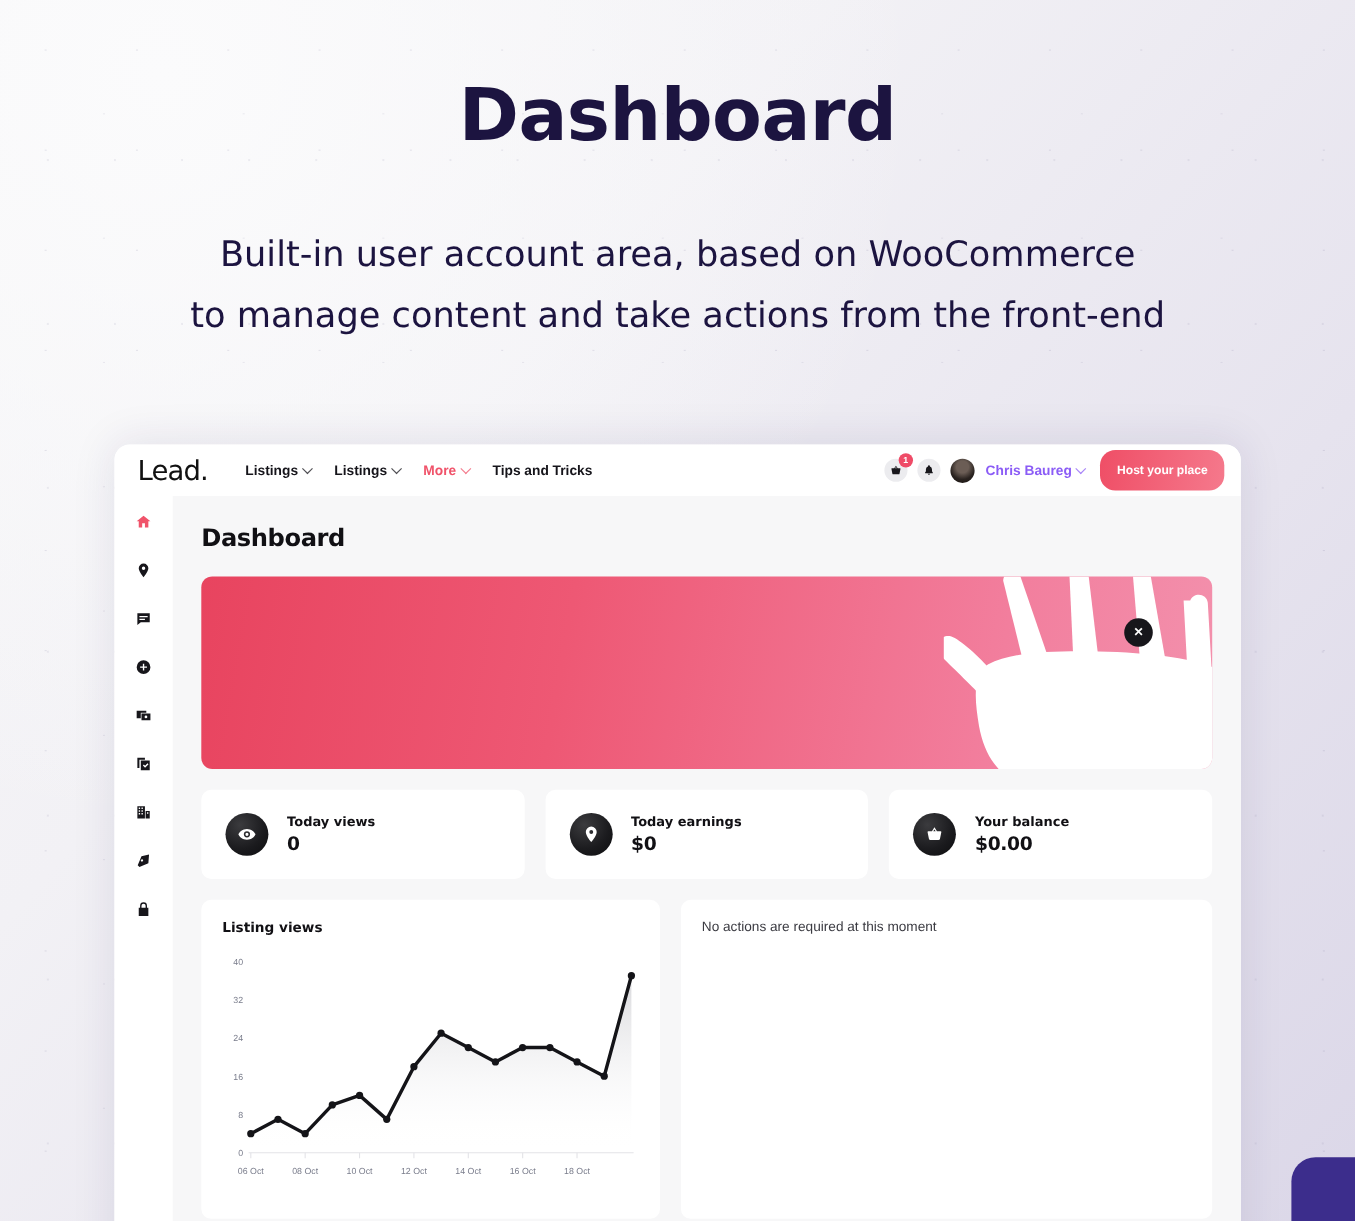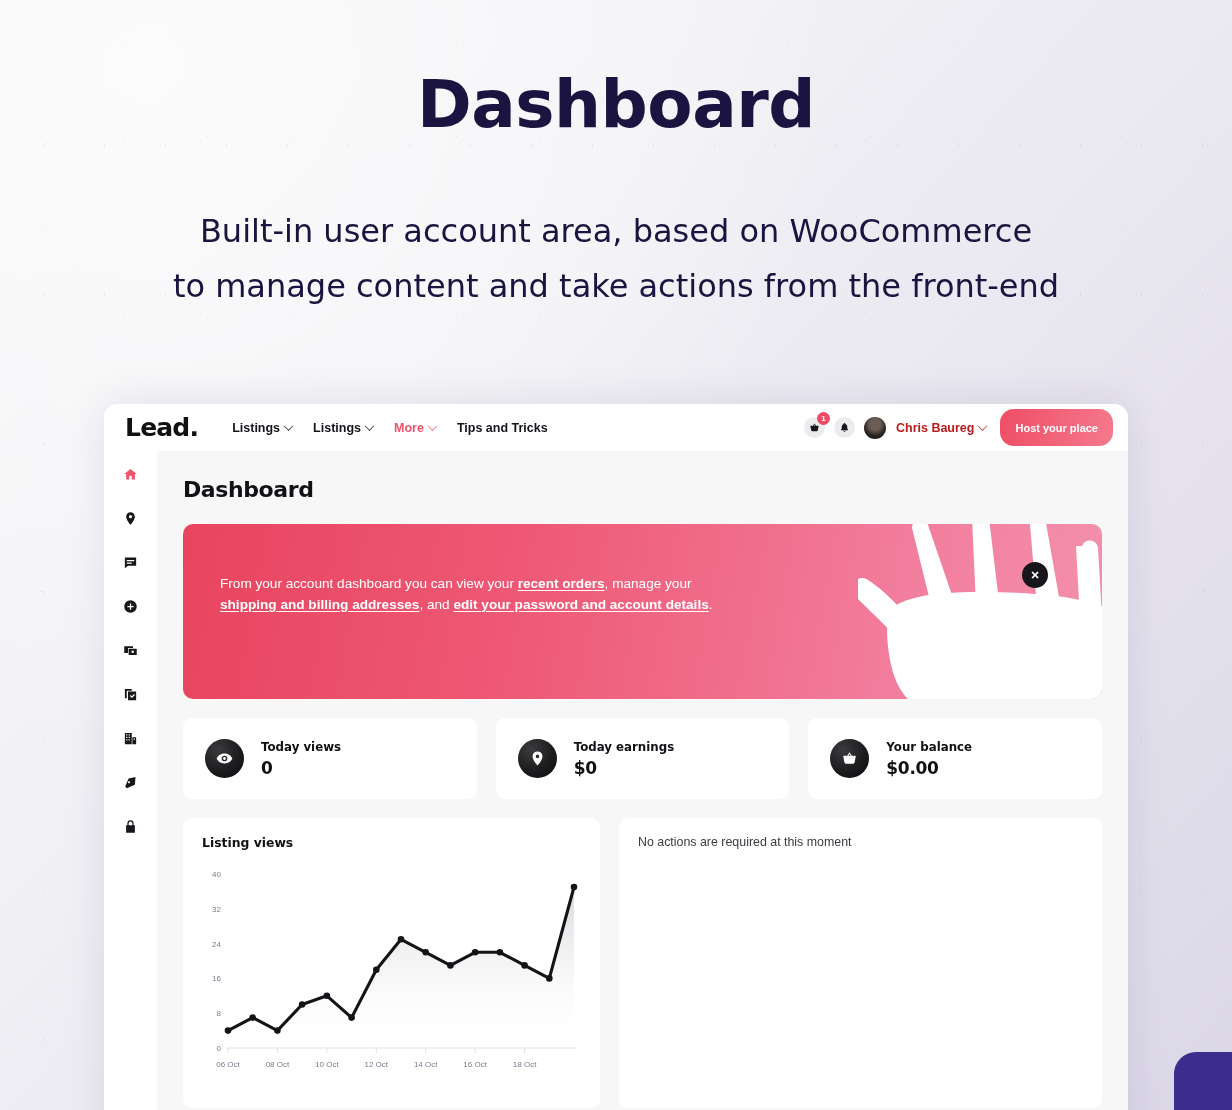--- a/index.html
+++ b/index.html
@@ -91,21 +91,21 @@
     background: #fff;
     display: flex;
     align-items: center;
     padding: 0 15px 0 21px;
     position: relative;
     z-index: 5;
   }
   .brand {
     font-family: "DejaVu Sans", sans-serif;
     font-size: 25px;
-    font-weight: 700;
+    font-weight: 400;
     letter-spacing: -.8px;
     color: #111;
     margin-right: 34px;
   }
   .nav { display: flex; align-items: center; gap: 21px; }
   .nav-item {
     display: flex;
     align-items: center;
     gap: 5px;
     font-size: 12.5px;
@@ -155,21 +155,21 @@
     line-height: 1;
   }
   .avatar {
     width: 22px; height: 22px;
     border-radius: 50%;
     background: radial-gradient(circle at 50% 34%, #6b5d55 0 30%, #2a2320 62%, #16120f 100%);
     flex: 0 0 22px;
   }
   .user-name {
     display: flex; align-items: center; gap: 5px;
-    font-size: 12.5px; font-weight: 700; color: #b91c1c;
+    font-size: 12.5px; font-weight: 700; color: #8b5cf6;
     cursor: pointer; margin-left: 1px;
   }
   .host-btn {
     margin-left: 5px;
     height: 37px;
     padding: 0 15px;
     border: none;
     border-radius: 14px;
     background: linear-gradient(100deg, #ef4e66 0%, #f5798c 100%);
     color: #fff;
@@ -467,21 +467,20 @@
               <path d="M52 96c-10-14-28-30-38-36-11-7-22 7-12 17 9 9 29 28 38 38z"></path>
               <path d="M58 8c0-9 12-12 16-3l26 76-22 8L58 8z"></path>
               <path d="M118 -2c2-9 15-10 17 0l10 84-23 3L118 -2z"></path>
               <path d="M176 4c1-9 14-10 16-1l14 80-23 5L176 4z"></path>
               <path d="M228 26c3-8 15-7 16 2l4 70-22 2-4-74z"></path>
               <path d="M44 84c20-10 48-12 84-12 46 0 98 4 124 16 18 8 24 26 20 48-6 32-26 60-66 60H96c-34 0-54-22-60-56-4-24-6-46 8-56z"></path>
             </g>
           </svg>
         </div>
         <button class="banner-close">✕</button>
-        <p class="banner-text"><span>From your account dashboard you can view your </span><a href="#">recent orders</a><span>, manage your </span><a href="#">shipping and billing addresses</a><span>, and </span><a href="#">edit your password and account details</a><span>.</span></p>
       </section>
 
       <section class="stats">
         <div class="stat-card">
           <div class="stat-icon">
             <svg viewBox="0 0 24 24">
               <path d="M12 5C6.5 5 2.3 8.6 1 12c1.3 3.4 5.5 7 11 7s9.7-3.6 11-7c-1.3-3.4-5.5-7-11-7zm0 11a4 4 0 1 1 0-8 4 4 0 0 1 0 8zm0-6a2 2 0 1 0 0 4 2 2 0 0 0 0-4z"></path>
             </svg>
           </div>
           <div>

